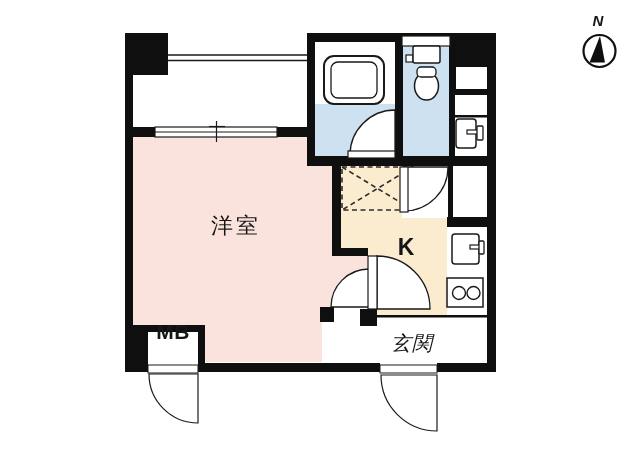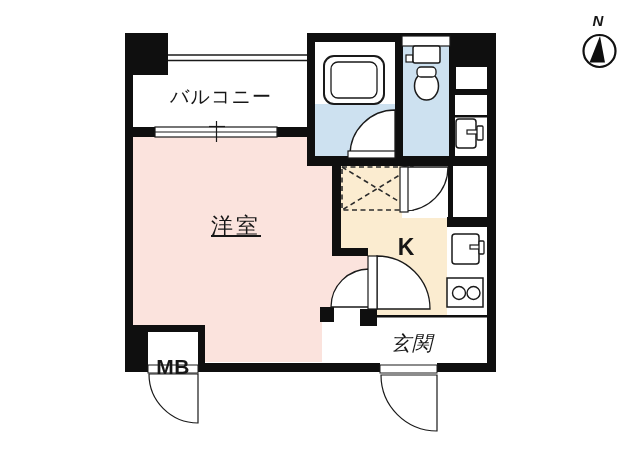--- a/index.html
+++ b/index.html
@@ -141,19 +141,18 @@
       <rect x="380" y="365" width="57" height="8" fill="#ffffff" stroke="#1a1a1a" stroke-width="1"></rect>
       <path d="M 437,375 L 381,375 A 56 56 0 0 0 437,431 Z" fill="#ffffff" stroke="#1a1a1a" stroke-width="1.2"></path>
     </g>
 
     <g>
       <circle cx="599.5" cy="51" r="16" fill="#ffffff" stroke="#111111" stroke-width="2.2"></circle>
       <polygon points="600,36 589.5,62.5 605,62.5" fill="#0f0f0f"></polygon>
     </g>
   </svg>
 
-  <div class="lbl lbl-balcony" style="left:221px;top:96px;">バルコニー</div>
-  <div class="lbl lbl-west" style="left:236px;top:226px;text-decoration:underline;">洋室</div>
+  <div class="lbl lbl-west" style="left:236px;top:226px;">洋室</div>
   <div class="lbl lbl-k" style="left:406px;top:247px;">K</div>
   <div class="lbl lbl-genkan" style="left:412px;top:343px;">玄関</div>
-  <div class="lbl lbl-mb" style="left:173px;top:366px;">MB</div>
+  <div class="lbl lbl-mb" style="left:173px;top:331px;">MB</div>
   <div class="lbl lbl-n" style="left:598px;top:20px;">N</div>
 </div>
 
 </body></html>

